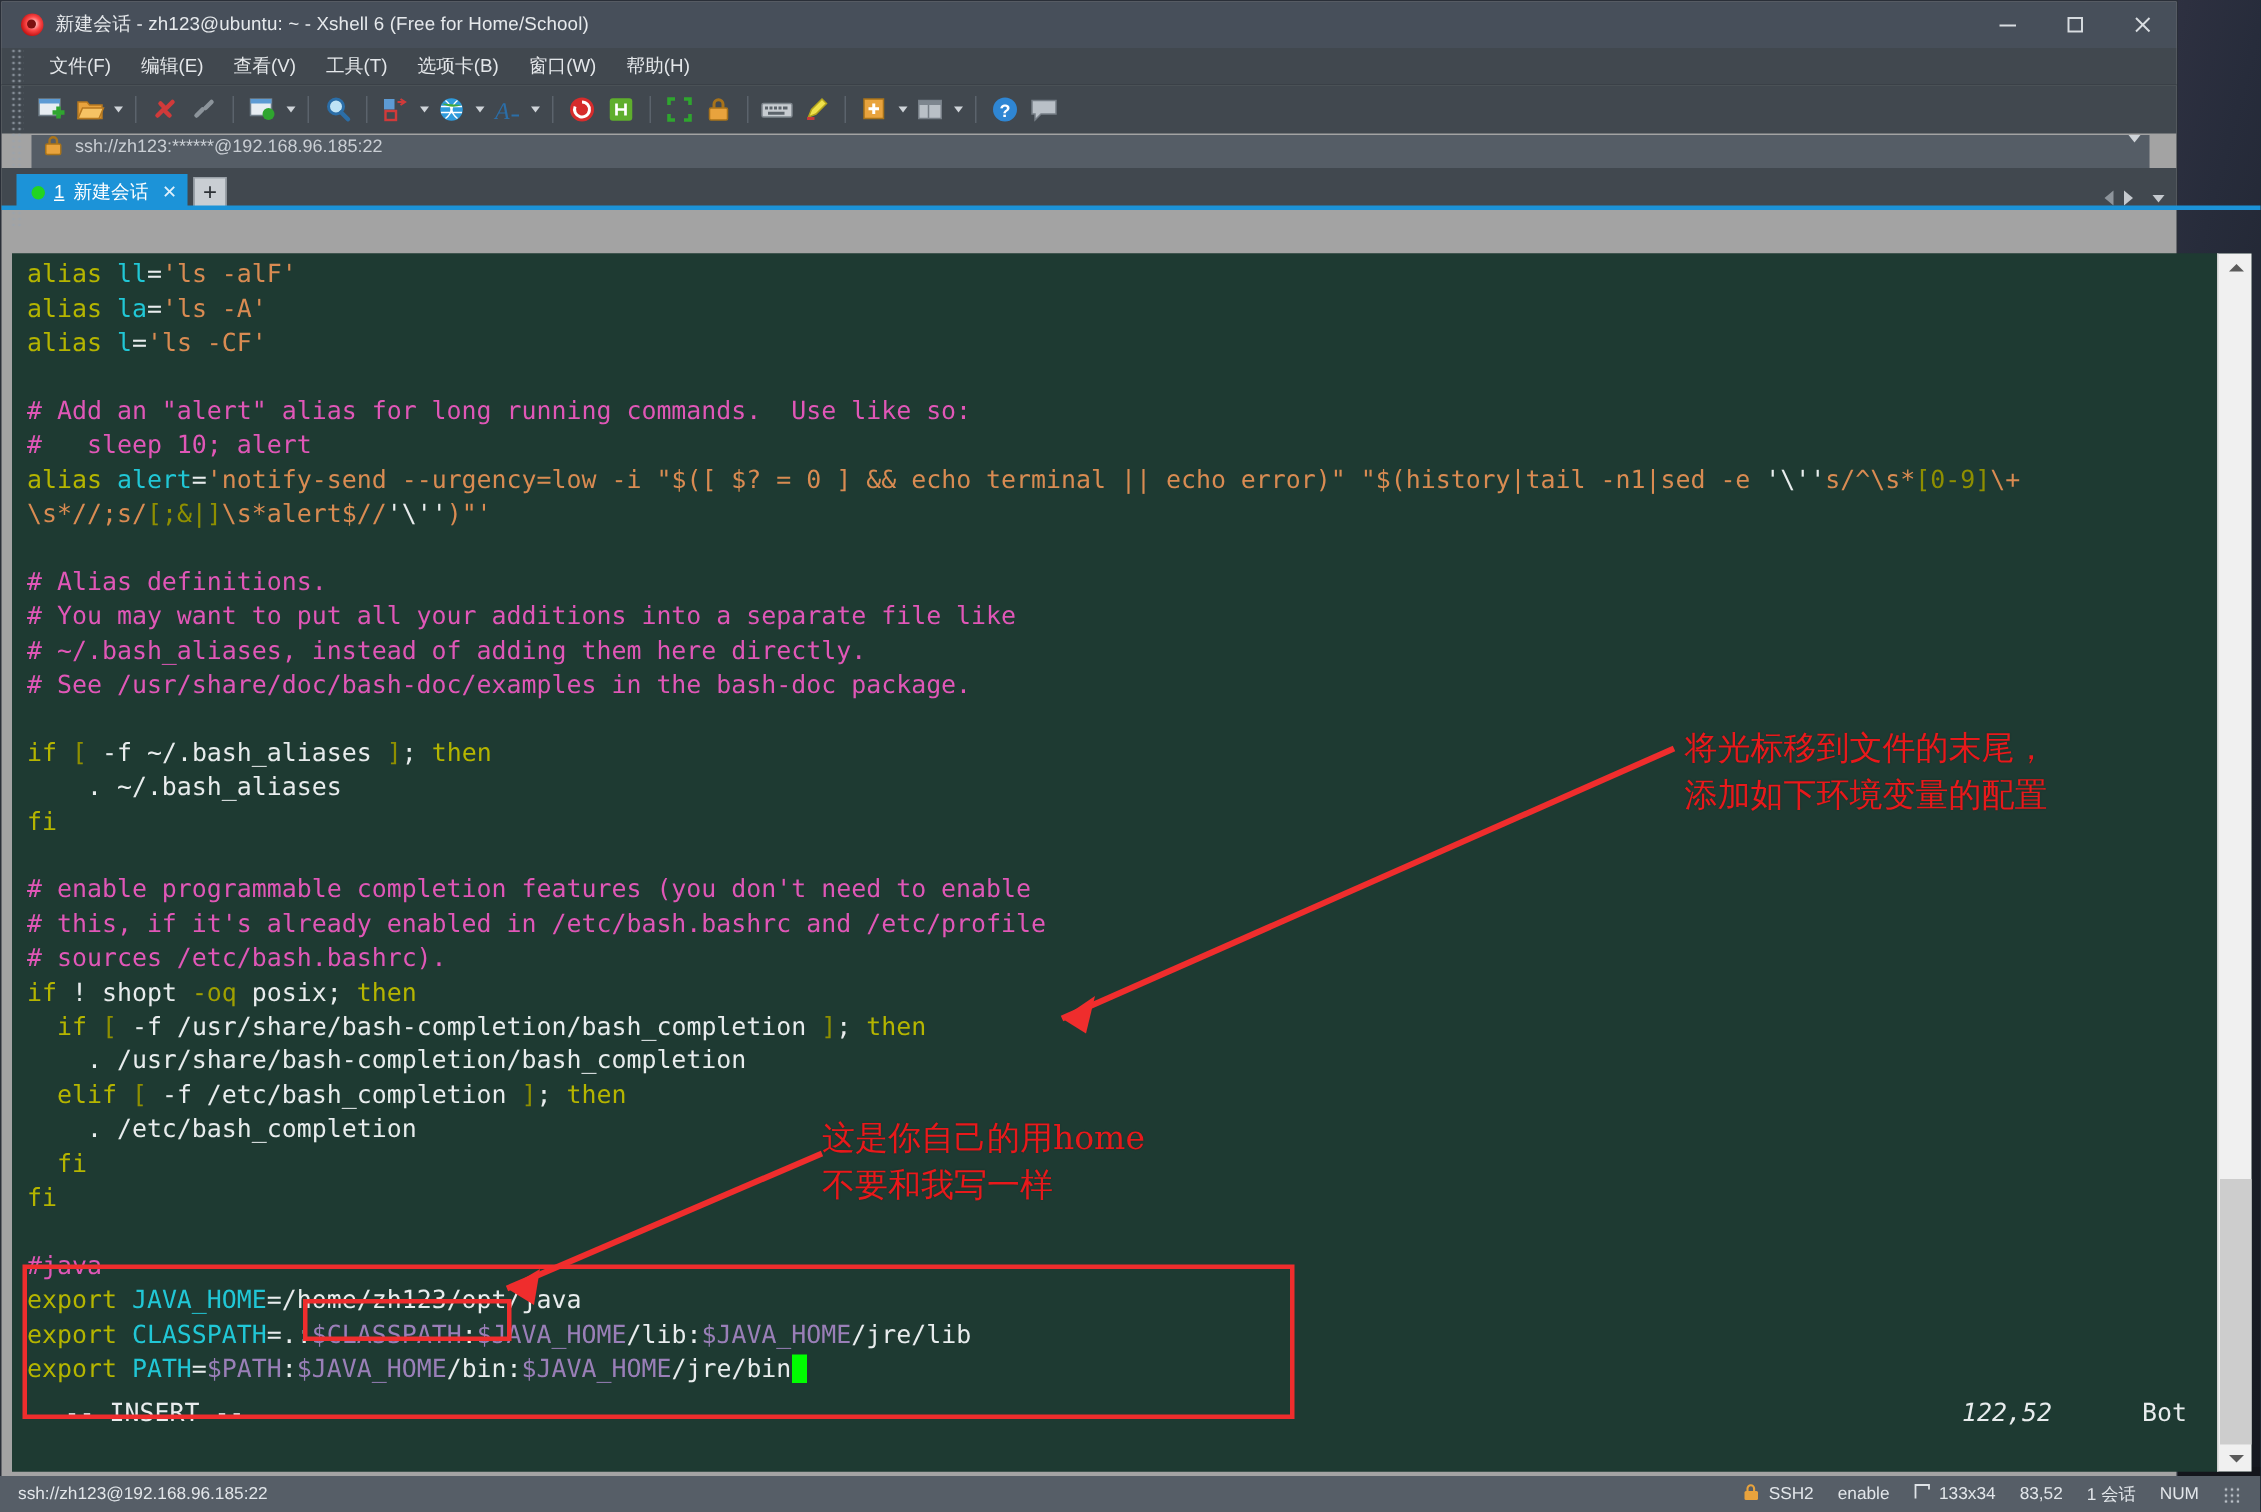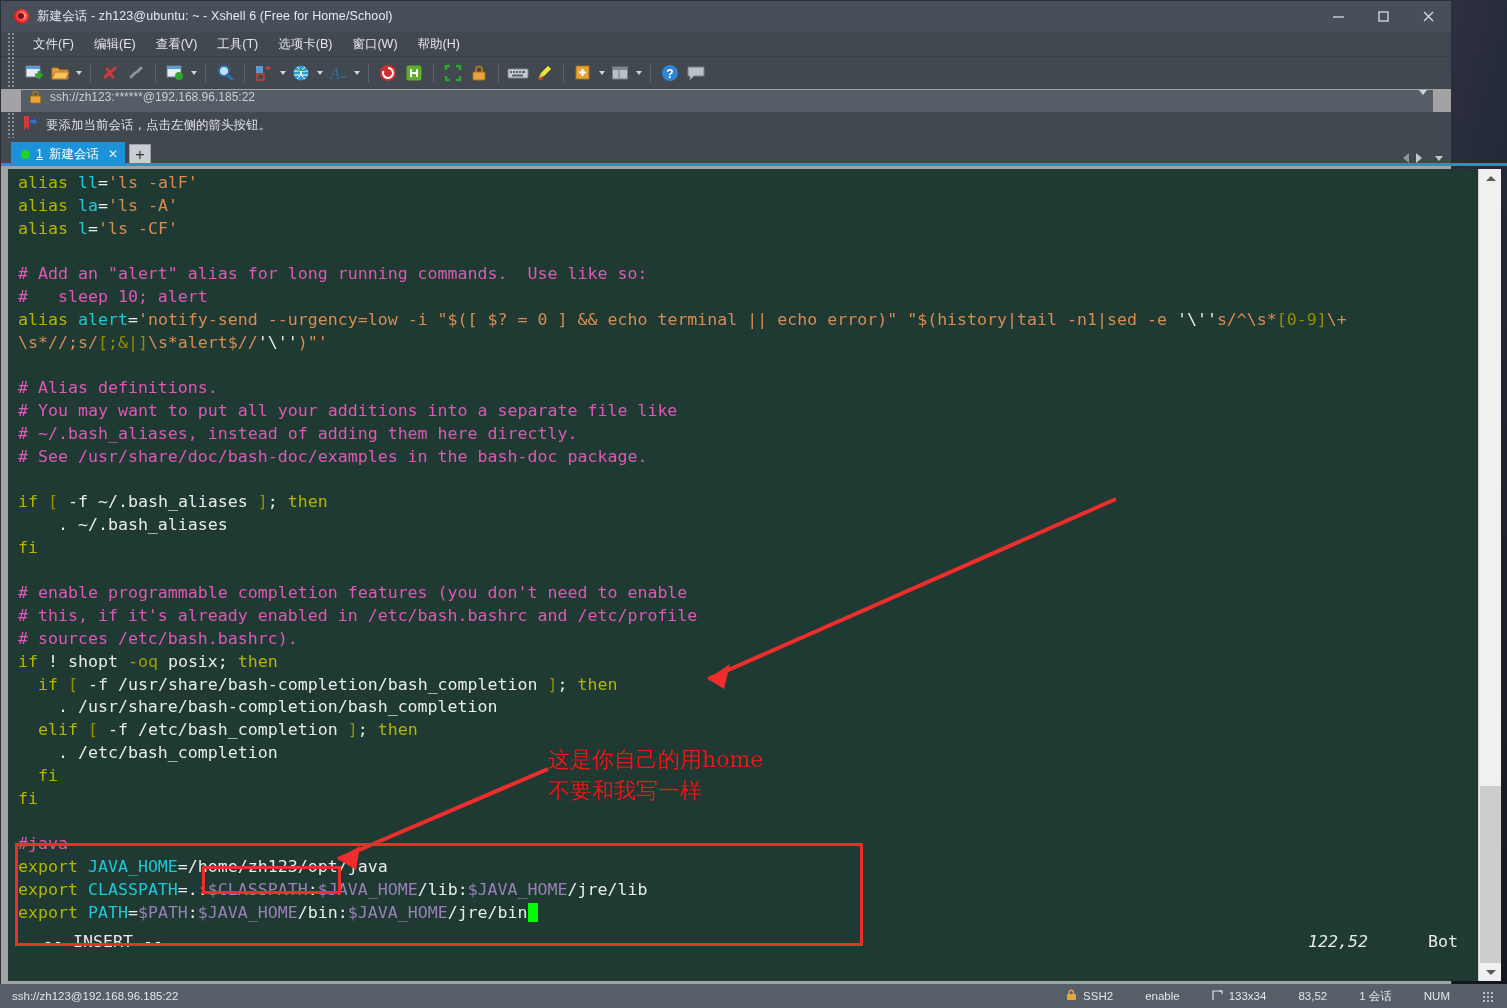--- a/index.html
+++ b/index.html
@@ -185,21 +185,21 @@
   }
   .redbox-small { position:absolute; border: 3px solid #ef2d2d; }
 
   
   .statusbar {
     position: absolute; left: 0; bottom: 0; width: 1507px; height: 24px;
     background: #565e67; display: flex; align-items: center;
     color: #e2e6ea; font-size: 11.5px;
   }
   .sb-left { margin-left: 12px; }
-  .sb-right { margin-left: auto; display: flex; align-items: center; gap: 32px; margin-right: 14px; }
+  .sb-right { margin-left: auto; display: flex; align-items: center; gap: 16px; margin-right: 14px; }
   .sb-chip { display: flex; align-items: center; gap: 6px; }
   .sb-grip {
     width: 11px; height: 11px;
     background-image: radial-gradient(#b9bfc6 .9px, transparent 1.1px);
     background-size: 4px 4px;
   }
   .watermark {
     position:absolute; right: 4px; bottom: 1px;
     color:#cfd6dd; opacity:.65; font-size: 19px;
     font-family:"Liberation Sans", sans-serif; white-space:nowrap;
@@ -424,29 +424,20 @@
       <span class="addr-lock">
         <svg width="13" height="14" viewBox="0 0 13 14">
           <rect x="1.5" y="6" width="10" height="7" rx="1" fill="#e8a33d" stroke="#a8731a"></rect>
           <path d="M4 6V4a2.5 2.5 0 0 1 5 0v2" stroke="#a8731a" stroke-width="1.6" fill="none"></path>
         </svg>
       </span>
       <span class="addr-text">ssh://zh123:******@192.168.96.185:22</span>
       <span class="addr-caret"></span>
     </div>
 
-    <div class="hintrow">
-      <span>
-        <svg width="14" height="16" viewBox="0 0 14 16">
-          <path d="M1 1h5v14l-2.5-3L1 15z" fill="#d03a3a"></path>
-          <path d="M7 5h4v-2l3 3.5L11 10V8H7z" fill="#2f6fd0"></path>
-        </svg>
-      </span>
-      <span class="hint-text">要添加当前会话，点击左侧的箭头按钮。</span>
-    </div>
 
     <div class="tabstrip">
       <div class="tab">
         <span class="tab-dot"></span>
         <span class="tab-label" style="text-decoration:underline">1</span>
         <span class="tab-label">新建会话</span>
         <span class="tab-close">✕</span>
       </div>
       <div class="tab-add">+</div>
       <div class="tabnav">
@@ -478,20 +469,22 @@
 
       <svg class="anno" style="left:0;top:0;width:1470px;height:812px;">
 
         <line x1="1108" y1="330" x2="700" y2="510" stroke="#ef2d2d" stroke-width="4"></line>
         <polygon points="700,510 722,495 716,520" fill="#ef2d2d"></polygon>
 
         <line x1="540" y1="600" x2="330" y2="690" stroke="#ef2d2d" stroke-width="4"></line>
         <polygon points="330,690 352,677 348,701" fill="#ef2d2d"></polygon>
       </svg>
 
+      <div class="anno anno-text" style="left:1115px; top:315px;">将光标移到文件的末尾，
+添加如下环境变量的配置</div>
       <div class="anno anno-text" style="left:540px; top:575px;">这是你自己的用home
 不要和我写一样</div>
 
       <div class="redbox" style="left:7px; top:674px; width:848px; height:103px;"></div>
 
       <div class="redbox-small" style="left:194px; top:697px; width:139px; height:28px;"></div>
     </div>
 
   </div>
 

